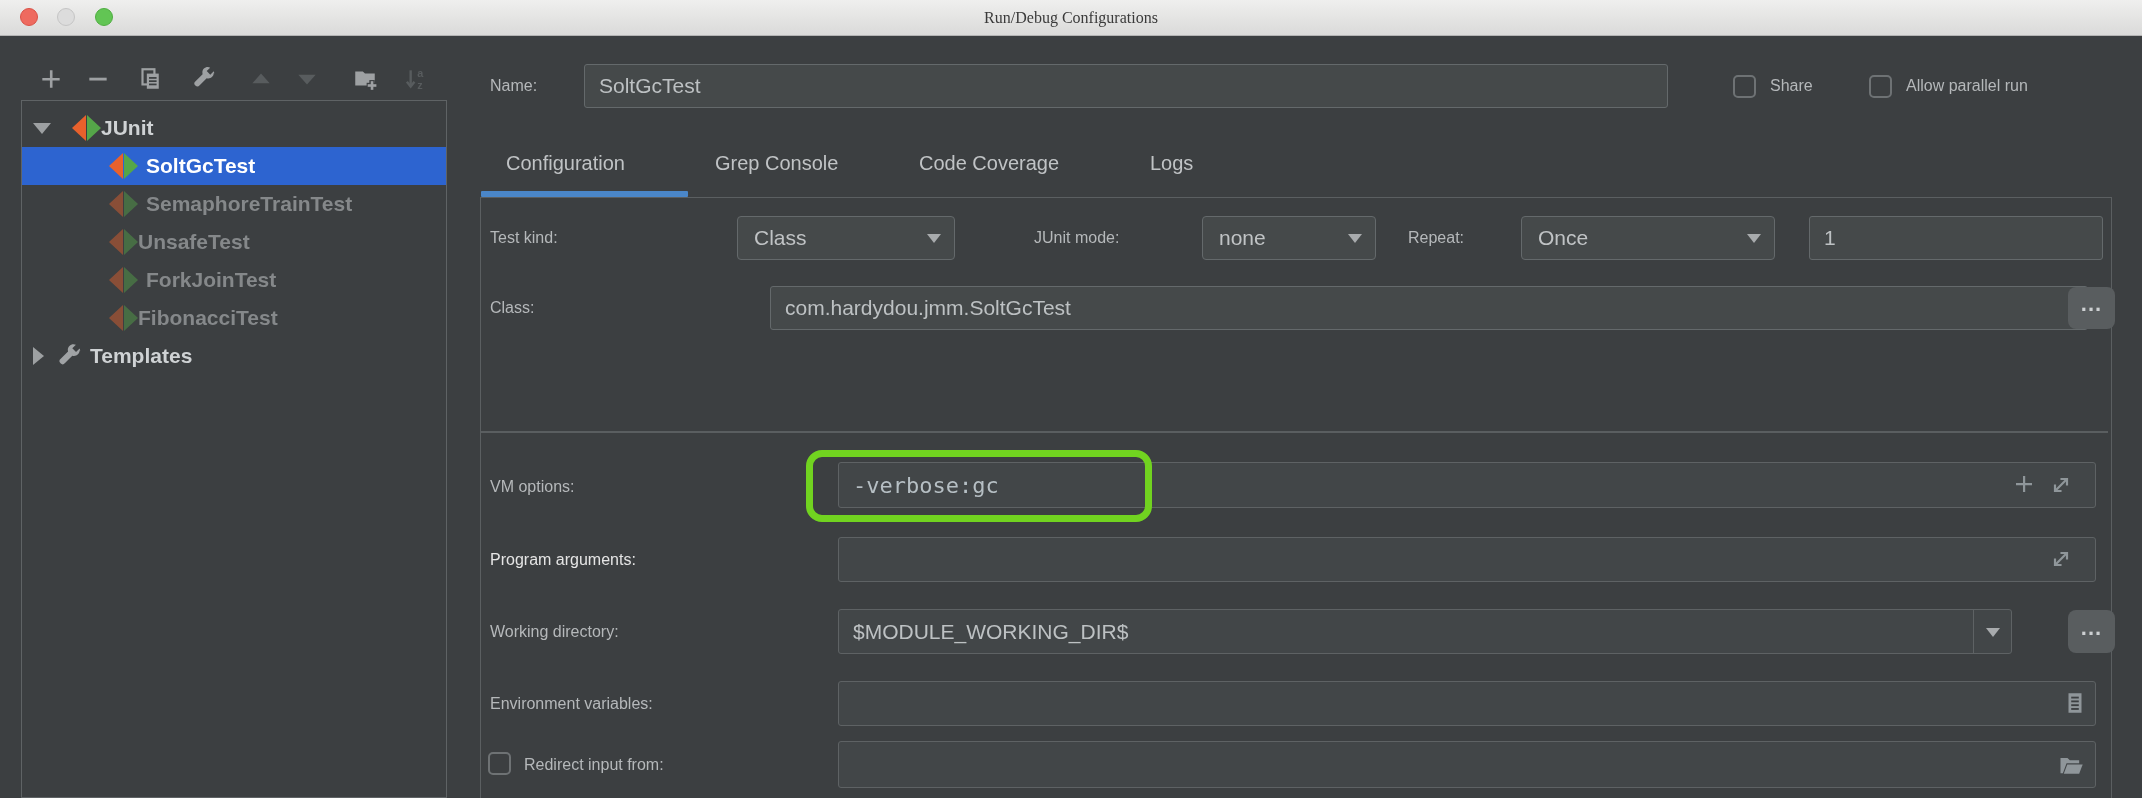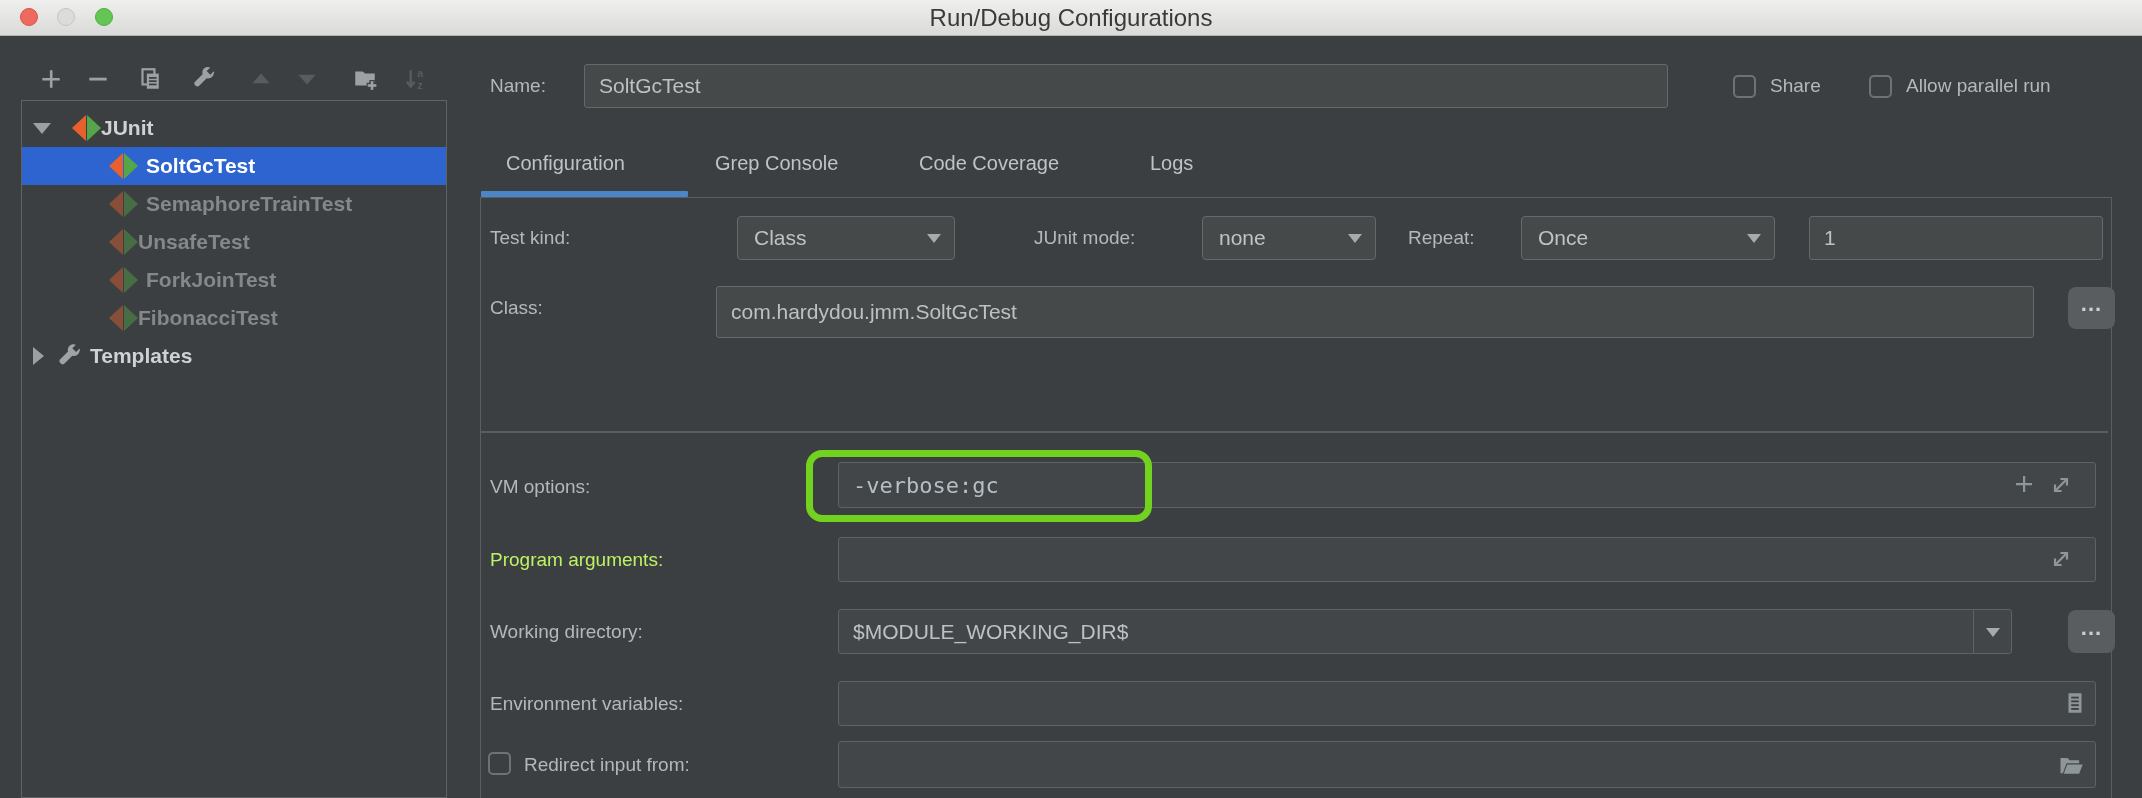--- a/index.html
+++ b/index.html
@@ -12,21 +12,21 @@
   }
   
   .titlebar {
     position:absolute; left:0; top:0; width:2142px; height:36px;
     background:linear-gradient(#efefee, #dadad9);
     border-bottom:1px solid #b4b4b4;
   }
   .title {
     position:absolute; left:0; top:0; width:100%; height:36px;
     text-align:center; line-height:36px;
-    font-size:24px; color:#3a3a3a; font-weight:500;
+    font-size:16px; color:#3a3a3a; font-weight:500;font-family:Liberation Serif, serif;
   }
   .tl { position:absolute; top:8px; width:18px; height:18px; border-radius:50%; }
   .tl.red   { left:20px; background:#ee6a5f; border:1px solid #da5146; }
   .tl.gray  { left:57px; background:#dcdcdc; border:1px solid #c5c5c5; }
   .tl.green { left:95px; background:#62c554; border:1px solid #4fae41; }
 
   
   .tbtn { position:absolute; top:64px; width:30px; height:30px;
           display:flex; align-items:center; justify-content:center; }
 
@@ -47,22 +47,22 @@
   .chev-right { width:0; height:0; border-top:9px solid transparent;
                 border-bottom:9px solid transparent; border-left:11px solid #9da0a2; }
   .junit-ico { display:inline-flex; align-items:center; }
   .tri-l { width:0; height:0; border-top:13px solid transparent;
            border-bottom:13px solid transparent; border-right:14px solid #e8612c; }
   .tri-r { width:0; height:0; border-top:13px solid transparent;
            border-bottom:13px solid transparent; border-left:14px solid #55a649; margin-left:1px; }
   .dim { opacity:.45; }
 
   
-  .lbl { position:absolute; font-size:19px; color:#b5b8ba; display:flex; align-items:center; }
-  .lbl.dimmed { color:#bef264; }
+  .lbl { position:absolute; font-size:16px; color:#b5b8ba; display:flex; align-items:center; }
+  .lbl.dimmed { color:#e5e5e5; }
   .input {
     position:absolute; background:#45494a; border:1px solid #64696b; border-radius:3px;
     color:#bdc1c3; font-size:21px; display:flex; align-items:center;
     padding:0 14px; overflow:hidden; white-space:nowrap;
   }
   .input.flat { background:#424648; border-color:#5e6264; }
   .mono { font-family:"DejaVu Sans Mono", monospace; font-size:22px; color:#b6bfc4; }
   .combo { position:absolute; background:#45494a; border:1px solid #64696b; border-radius:4px;
            color:#c0c3c5; font-size:21px; display:flex; align-items:center; padding:0 16px; }
   .arrow-dn { position:absolute; right:13px; top:50%; margin-top:-4px; width:0; height:0;
@@ -253,21 +253,21 @@
 <div class="lbl" style="left:1408px; top:216px; height:44px">Repeat:</div>
 <div class="combo" style="left:1521px; top:216px; width:254px; height:44px">
   <span>Once</span>
   <span class="arrow-dn"></span>
 </div>
 <div class="input" style="left:1809px; top:216px; width:294px; height:44px">
   <span>1</span>
 </div>
 
 <div class="lbl" style="left:490px; top:286px; height:44px">Class:</div>
-<div class="input" style="left:716px; top:286px; width:1318px; height:52px">
+<div class="input" style="left:770px; top:286px; width:1318px; height:44px">
   <span>com.hardydou.jmm.SoltGcTest</span>
 </div>
 <div class="btn-more" style="left:2068px; top:287px; width:47px; height:42px">...</div>
 
 <div class="separator"></div>
 
 <div class="lbl" style="left:490px; top:465px; height:44px">VM options:</div>
 <div class="input flat" style="left:838px; top:462px; width:1258px; height:46px">
   <span class="mono">-verbose:gc</span>
 </div>

